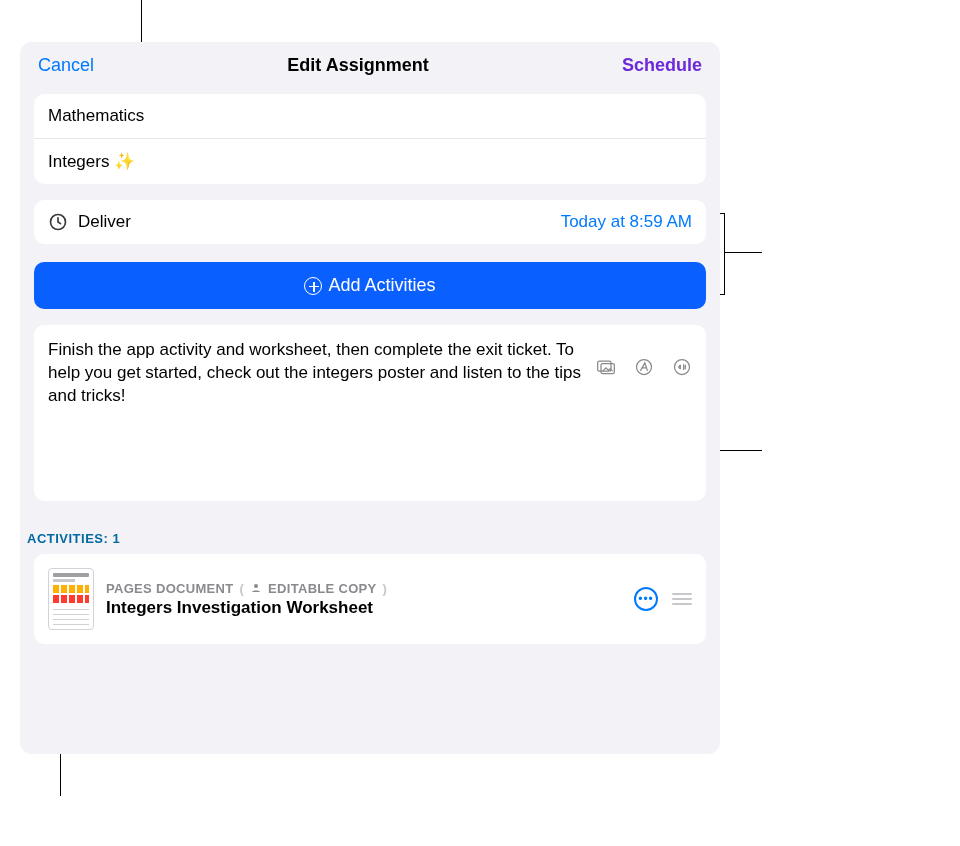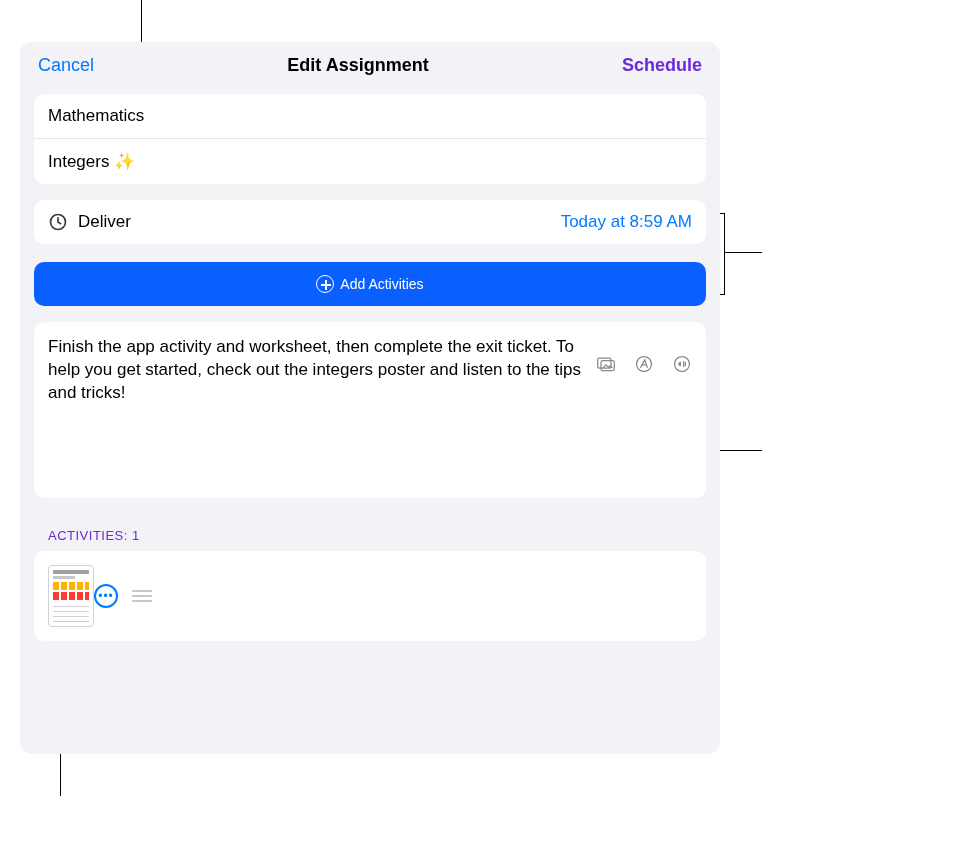--- a/index.html
+++ b/index.html
@@ -65,21 +65,21 @@
   .row-value { margin-left: auto; color: #007aff; font-size: 17px; }
   .title-field { font-size: 17px; }
   .subtitle-field { font-size: 17px; color: #000; }
   .add-btn {
     margin: 10px 14px 8px;
     background: #0a5fff;
     color: #fff;
     text-align: center;
     padding: 13px 0;
     border-radius: 10px;
-    font-size: 14px;
+    font-size: 18px;
     display: flex;
     align-items: center;
     justify-content: center;
     gap: 6px;
   }
   .plus-circle {
     width: 18px; height: 18px;
     border: 1.6px solid #fff;
     border-radius: 50%;
     position: relative;
@@ -105,24 +105,25 @@
   .toolbar-icons {
     display: flex;
     gap: 18px;
     padding-top: 18px;
   }
   .toolbar-icons .tico {
     width: 20px; height: 20px;
     color: #8a8a8e;
   }
   .section-label {
-    color: #6d28d9;
+    color: #0369a1;
     font-size: 13px;
     letter-spacing: 0.5px;
-    margin: 22px 28px 4px;
+    margin: 22px 7px 4px;
+    font-weight: bold;
   }
   .activity-card {
     background: #fff;
     border-radius: 10px;
     margin: 4px 14px 14px;
     padding: 14px;
     display: flex;
     align-items: center;
   }
   .thumb {
@@ -252,20 +253,33 @@
   <div class="section-label">ACTIVITIES: 1</div>
 
   <div class="activity-card">
     <div class="thumb">
       <div class="bar1"></div>
         <div class="bar2"></div>
       <div class="row1"></div>
         <div class="row2"></div>
         <div class="row3"></div>
     </div>
+    <div class="activity-text">
+      <div class="act-meta">
+        <span>PAGES DOCUMENT</span>
+        <span class="sep">(</span>
+        <svg width="12" height="12" viewBox="0 0 24 24" style="color:#8a8a8e">
+          <circle cx="12" cy="8" r="4" fill="currentColor"></circle>
+          <path d="M4 20c0-4 16-4 16 0" fill="currentColor"></path>
+        </svg>
+        <span>EDITABLE COPY</span>
+        <span class="sep">)</span>
+      </div>
+      <div class="act-title">Integers Investigation Worksheet</div>
+    </div>
     <div class="act-actions">
       <div class="more-circle">
         <span class="dots">•••</span>
       </div>
       <div class="drag-lines">
         <span></span>
           <span></span>
           <span></span>
       </div>
     </div>

